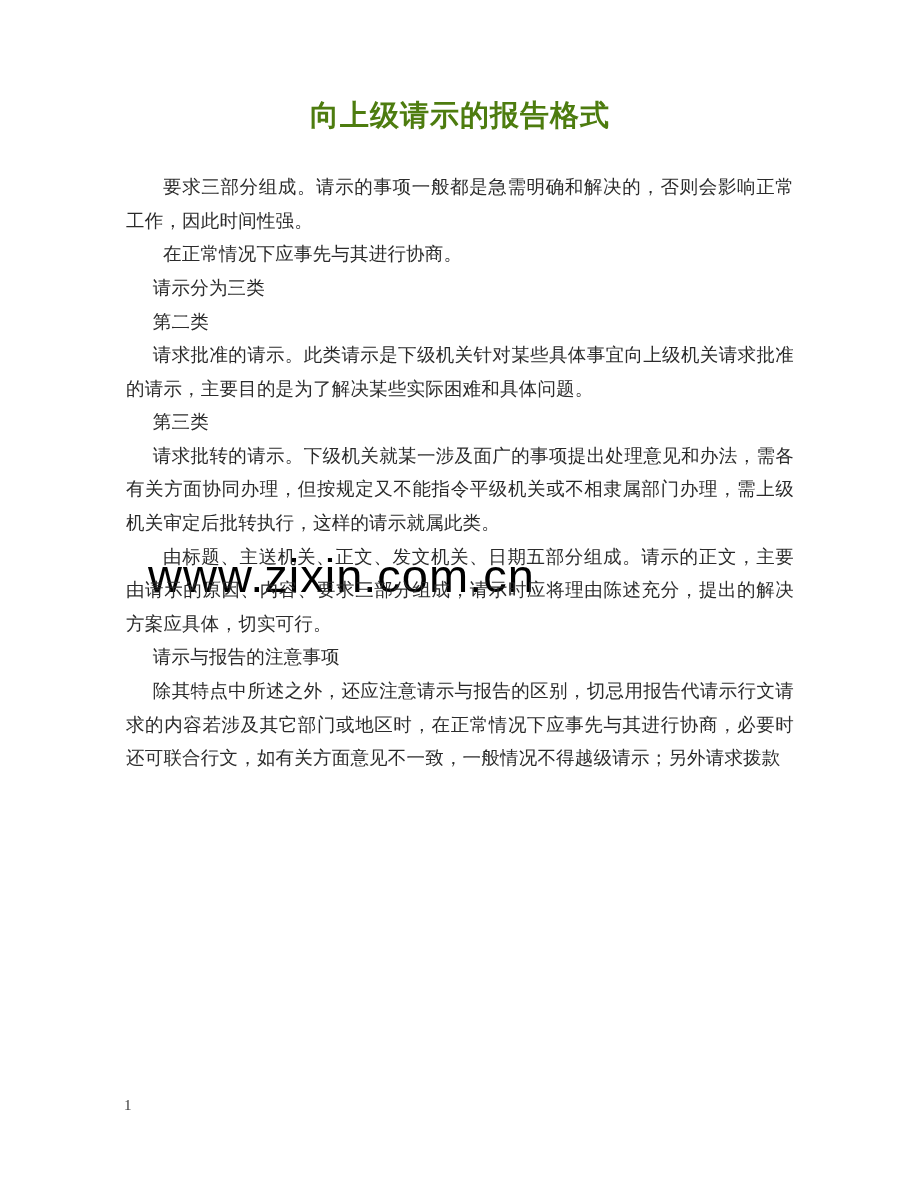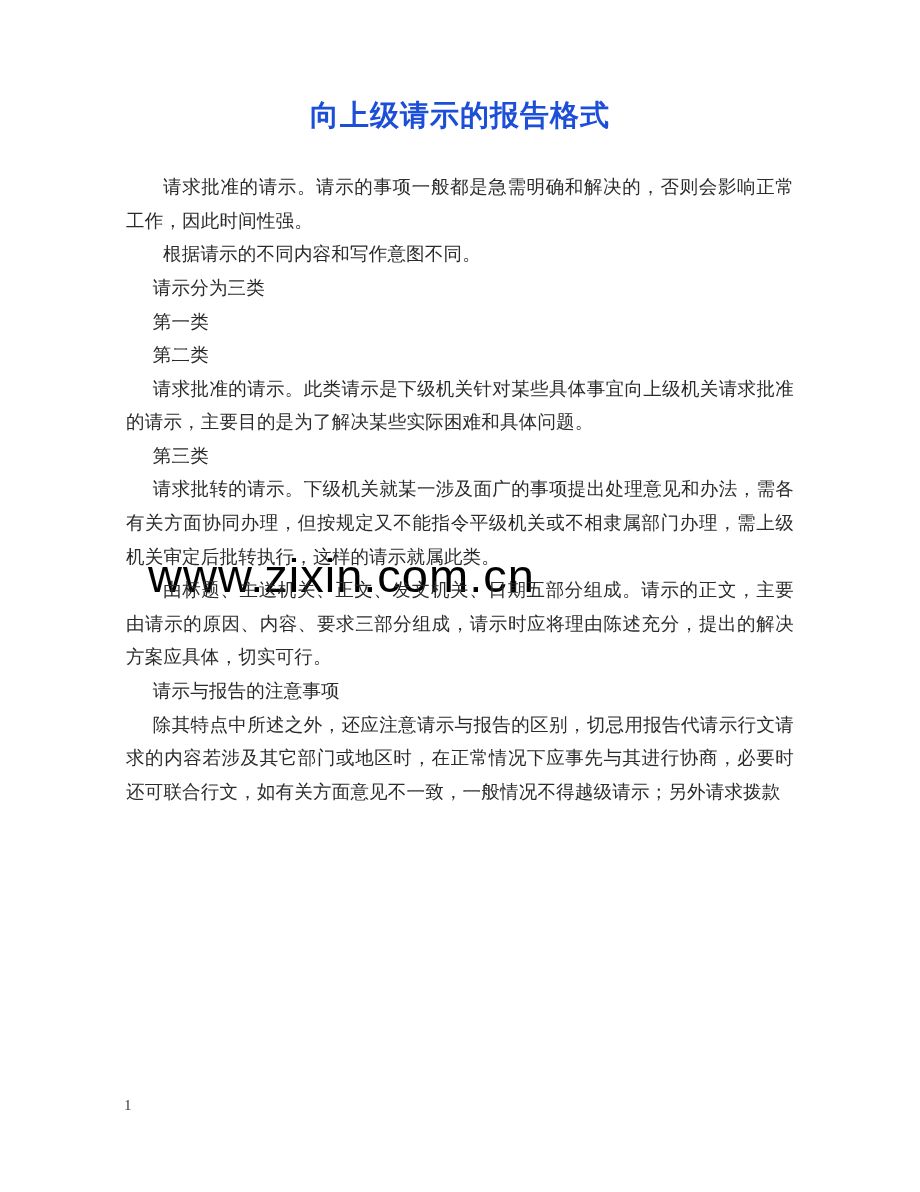--- a/index.html
+++ b/index.html
@@ -39,21 +39,21 @@
     left: 126px;
     top: 96px;
     width: 668px;
     z-index: 2;
   }
 
   .doc-title {
     font-family: "Liberation Serif", "DejaVu Serif", serif;
     font-size: 29px;
     font-weight: bold;
-    color: #1d4ed8;
+    color: #4d7c0f;
     text-align: center;
     line-height: 1.35;
     margin: 0 0 36px 0;
     letter-spacing: 1px;
   }
 
   .para {
     font-size: 18.5px;
     line-height: 33.6px;
     color: #2b2b2b;
@@ -83,24 +83,23 @@
 <body>
 
 <div class="page">
 
   <div class="watermark">www.zixin.com.cn</div>
 
   <div class="doc">
 
     <h1 class="doc-title">向上级请示的报告格式</h1>
 
-    <p class="para indent-2">请求批准的请示。请示的事项一般都是急需明确和解决的，否则会影响正常工作，因此时间性强。</p>
-    <p class="para indent-2">根据请示的不同内容和写作意图不同。</p>
+    <p class="para indent-2">要求三部分组成。请示的事项一般都是急需明确和解决的，否则会影响正常工作，因此时间性强。</p>
+    <p class="para indent-2">在正常情况下应事先与其进行协商。</p>
     <p class="para indent-1">请示分为三类</p>
-    <p class="para indent-1">第一类</p>
     <p class="para indent-1">第二类</p>
     <p class="para indent-1">请求批准的请示。此类请示是下级机关针对某些具体事宜向上级机关请求批准的请示，主要目的是为了解决某些实际困难和具体问题。</p>
     <p class="para indent-1">第三类</p>
     <p class="para indent-1">请求批转的请示。下级机关就某一涉及面广的事项提出处理意见和办法，需各有关方面协同办理，但按规定又不能指令平级机关或不相隶属部门办理，需上级机关审定后批转执行，这样的请示就属此类。</p>
     <p class="para indent-2">由标题、主送机关、正文、发文机关、日期五部分组成。请示的正文，主要由请示的原因、内容、要求三部分组成，请示时应将理由陈述充分，提出的解决方案应具体，切实可行。</p>
     <p class="para indent-1">请示与报告的注意事项</p>
     <p class="para indent-1">除其特点中所述之外，还应注意请示与报告的区别，切忌用报告代请示行文请求的内容若涉及其它部门或地区时，在正常情况下应事先与其进行协商，必要时还可联合行文，如有关方面意见不一致，一般情况不得越级请示；另外请求拨款</p>
 
   </div>
 

